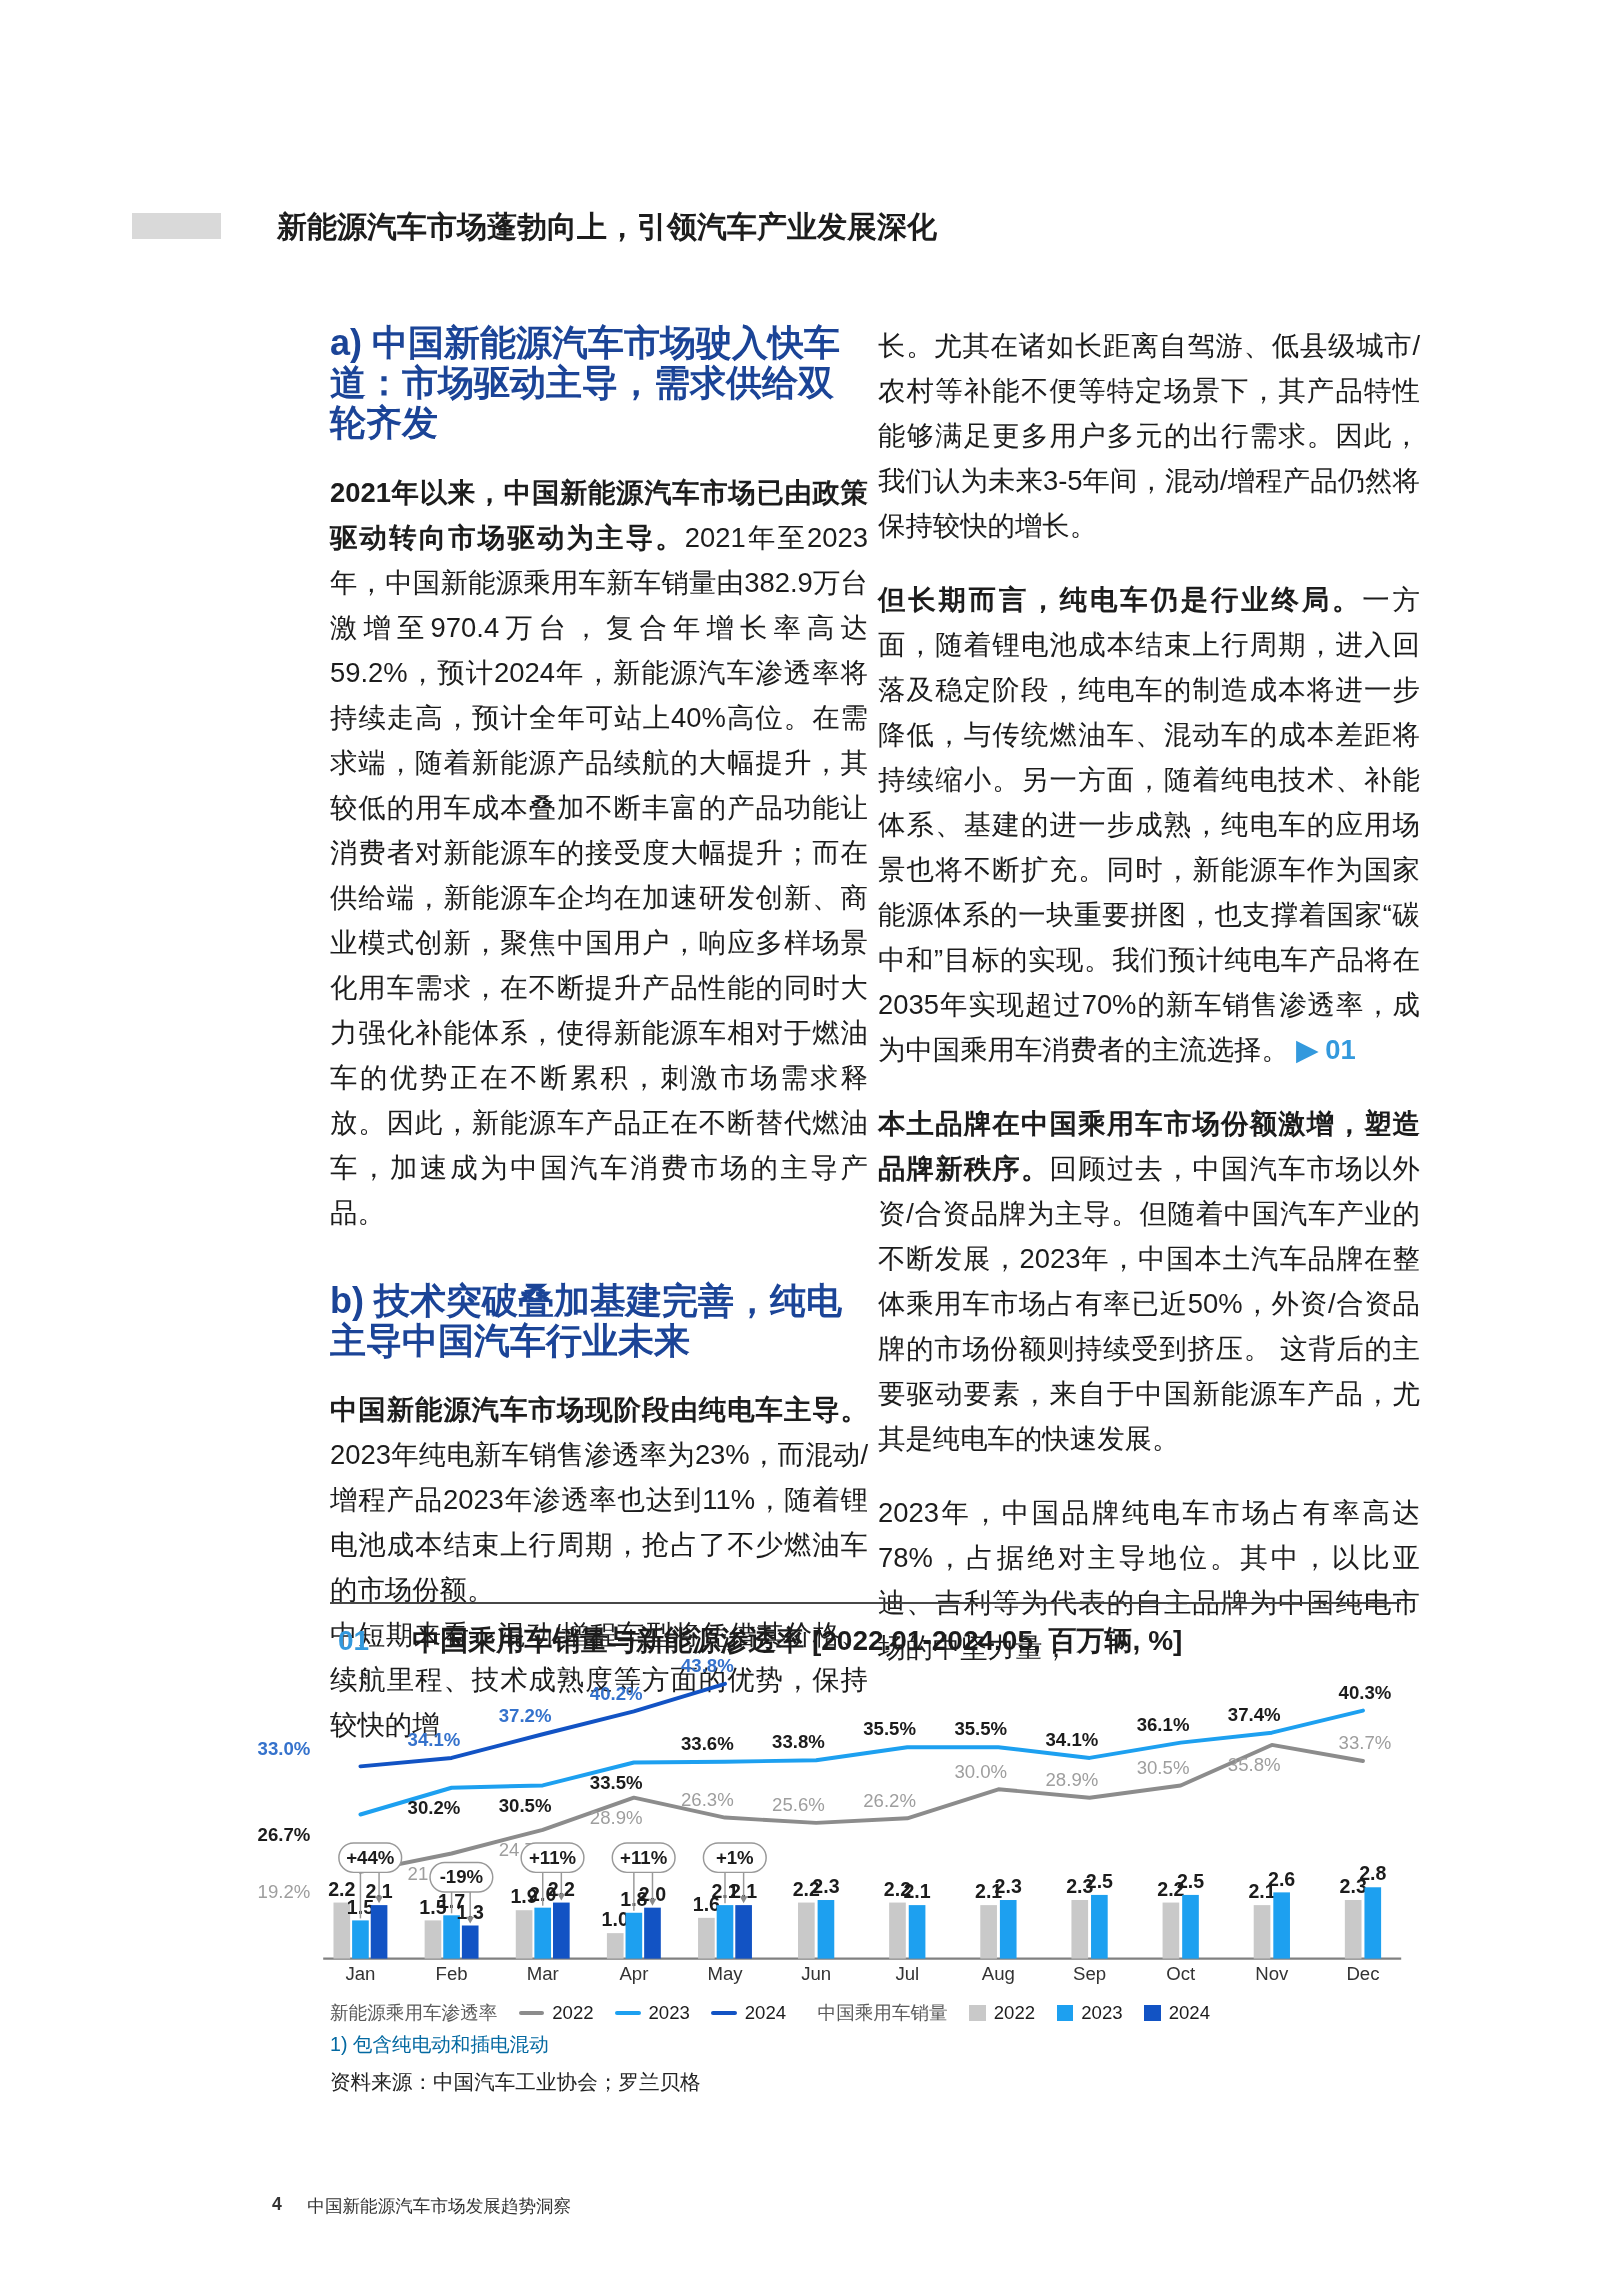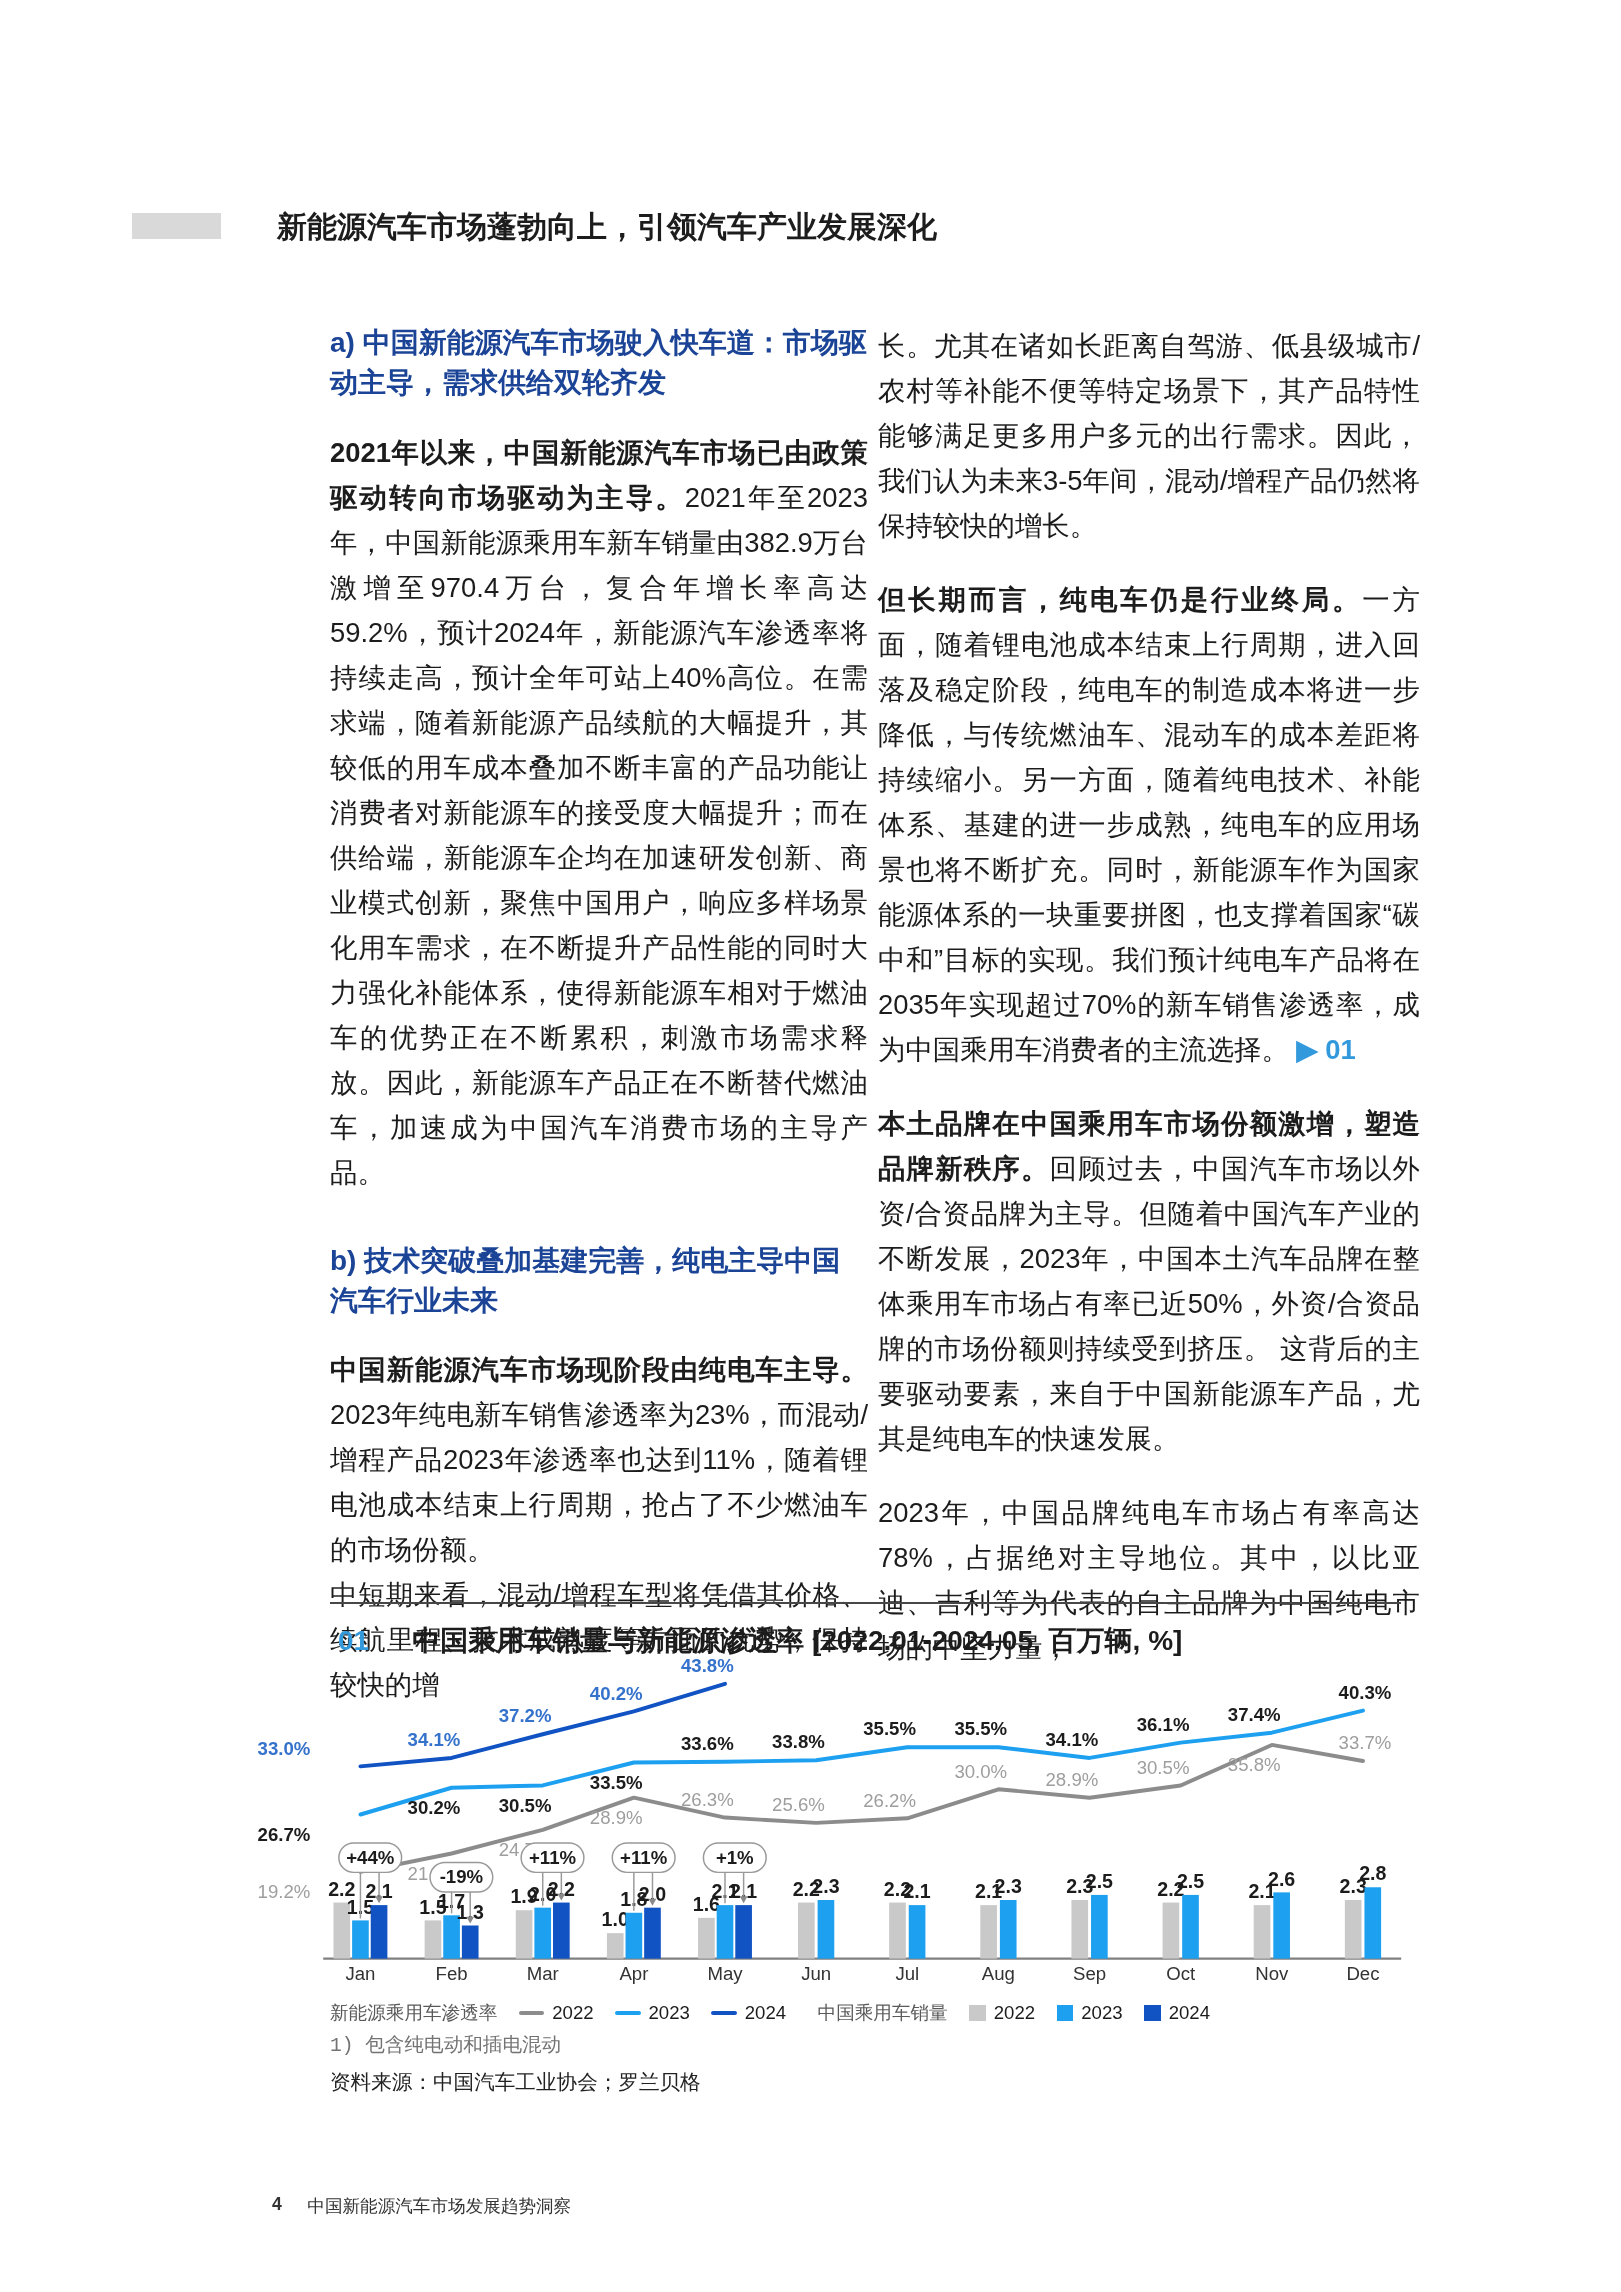--- a/index.html
+++ b/index.html
@@ -3,36 +3,36 @@
 <meta charset="utf-8">
 <style>
   html,body{margin:0;padding:0;background:#ffffff;}
   .page{position:relative;width:1621px;height:2293px;background:#ffffff;overflow:hidden;
         font-family:"Liberation Sans",sans-serif;color:#1c1c1c;padding-left:32px;}
   .header-block{position:absolute;left:132px;top:213px;width:89px;height:25.5px;background:#d9d9d9;}
   .page-title{position:absolute;left:277px;top:207px;font-size:30px;font-weight:bold;white-space:nowrap;}
   .col{position:absolute;top:323px;font-size:27.4px;line-height:45px;text-align:justify;}
   .col-left{left:330px;width:538px;}
   .col-right{left:878px;width:542px;}
-  .sec{color:#1b4497;font-size:28px;line-height:40px;font-weight:bold;margin:0 0 26.5px;text-align:left;}
+  .sec{color:#1b4497;font-size:36px;line-height:40px;font-weight:bold;margin:0 0 26.5px;text-align:left;}
   .sec.mt{margin-top:46px;}
   .col p{margin:0 0 29px;}
   .bold{font-weight:bold;}
   .fig-ref{color:#3399dd;font-weight:bold;white-space:nowrap;}
   .chart-divider{position:absolute;left:330px;top:1602px;width:1071px;height:2px;background:#474747;}
   .chart-head{position:absolute;left:330px;top:1622px;font-size:28px;font-weight:bold;margin-left:8px;}
   .chart-num{color:#3399dd;display:inline-block;margin-right:43px;}
   .chart-title{color:#1c1c1c;}
   #chart-svg{position:absolute;left:235px;top:1635px;}
   .legend{position:absolute;left:330px;top:2000px;display:flex;align-items:center;font-size:18.6px;color:#1c1c1c;white-space:nowrap;}
   .legend .grp-label{color:#5a5a5a;margin-right:21.6px;}
   .legend .item{display:flex;align-items:center;margin-right:21.6px;}
   .line-swatch{width:25.5px;height:3.9px;border-radius:2px;display:inline-block;margin-right:7.8px;}
   .sq-swatch{width:16.7px;height:16.7px;display:inline-block;margin-right:7.8px;}
-  .footnote{position:absolute;left:330px;top:2031px;font-size:19.6px;color:#737373;font-family:Liberation Mono, monospace;}
+  .footnote{position:absolute;left:330px;top:2031px;font-size:19.6px;color:#0369a1;}
   .source{position:absolute;left:330px;top:2068px;font-size:20.6px;color:#222222;}
   .footer{position:absolute;left:272px;top:2194px;font-size:17.6px;color:#333333;display:flex;}
   .footer .num{font-weight:bold;margin-right:25.5px;}
 </style>
 </head>
 <body>
 
 <div class="page">
 
   <div class="header-block"></div>

